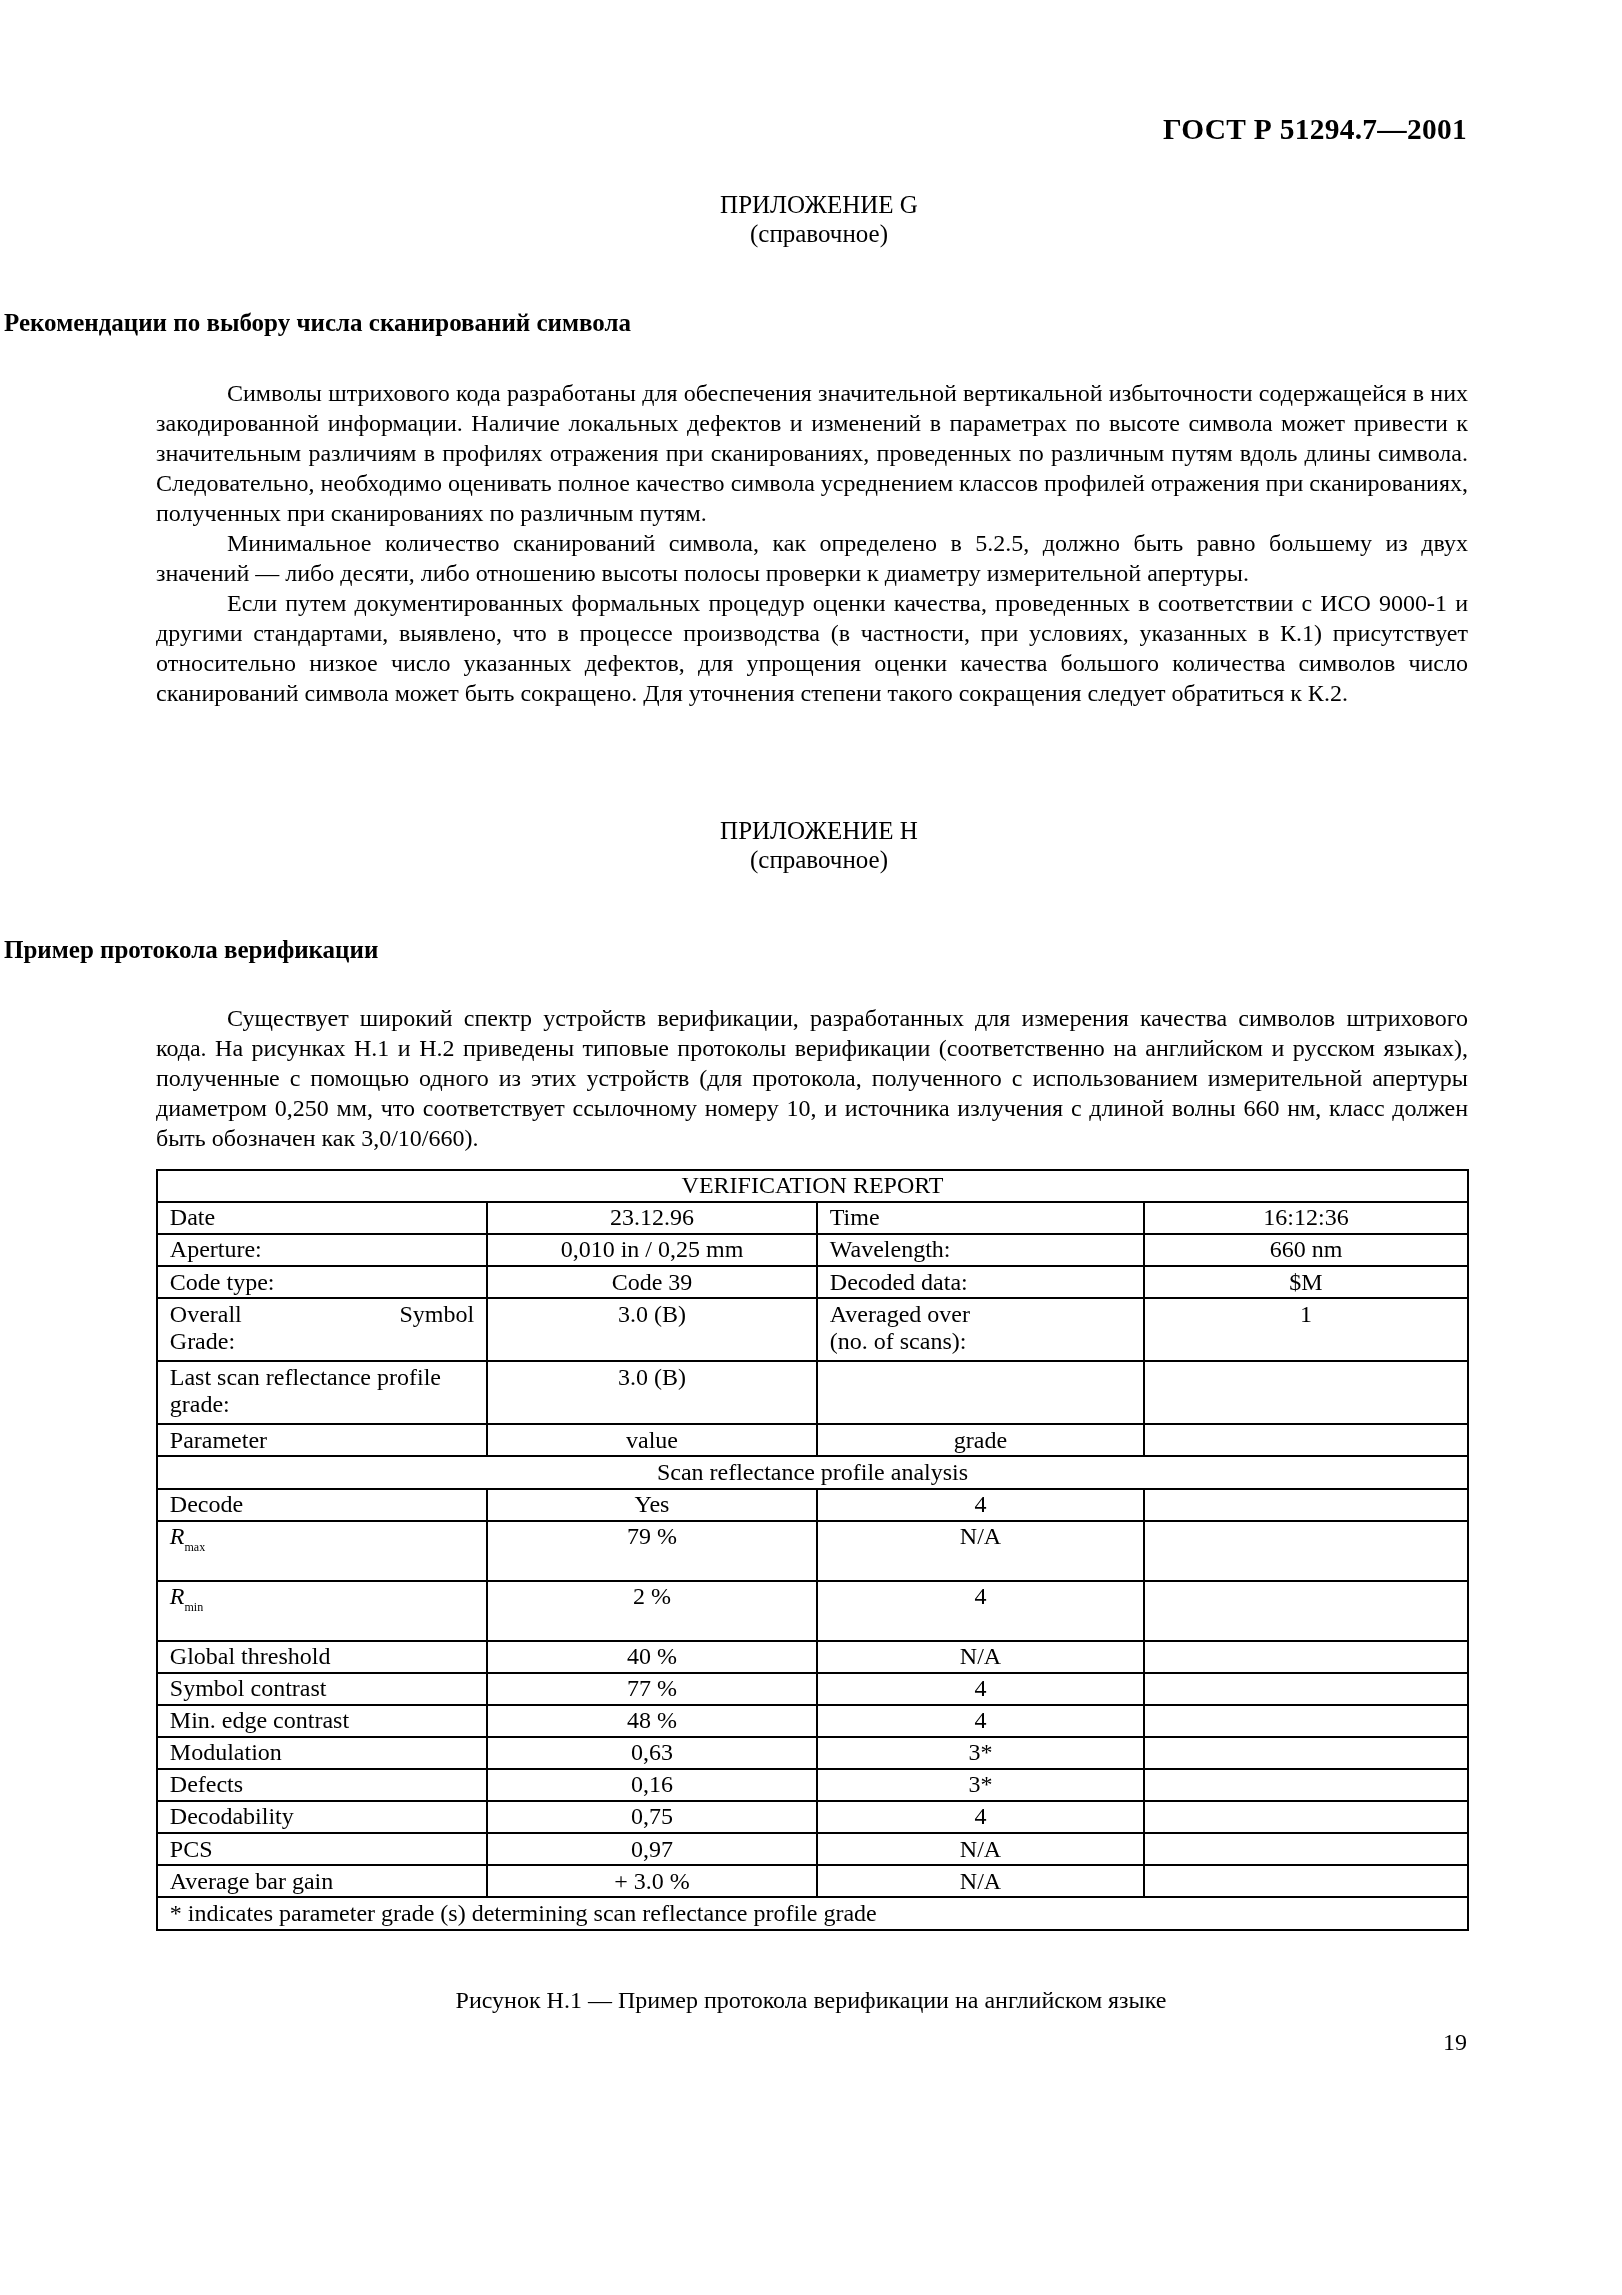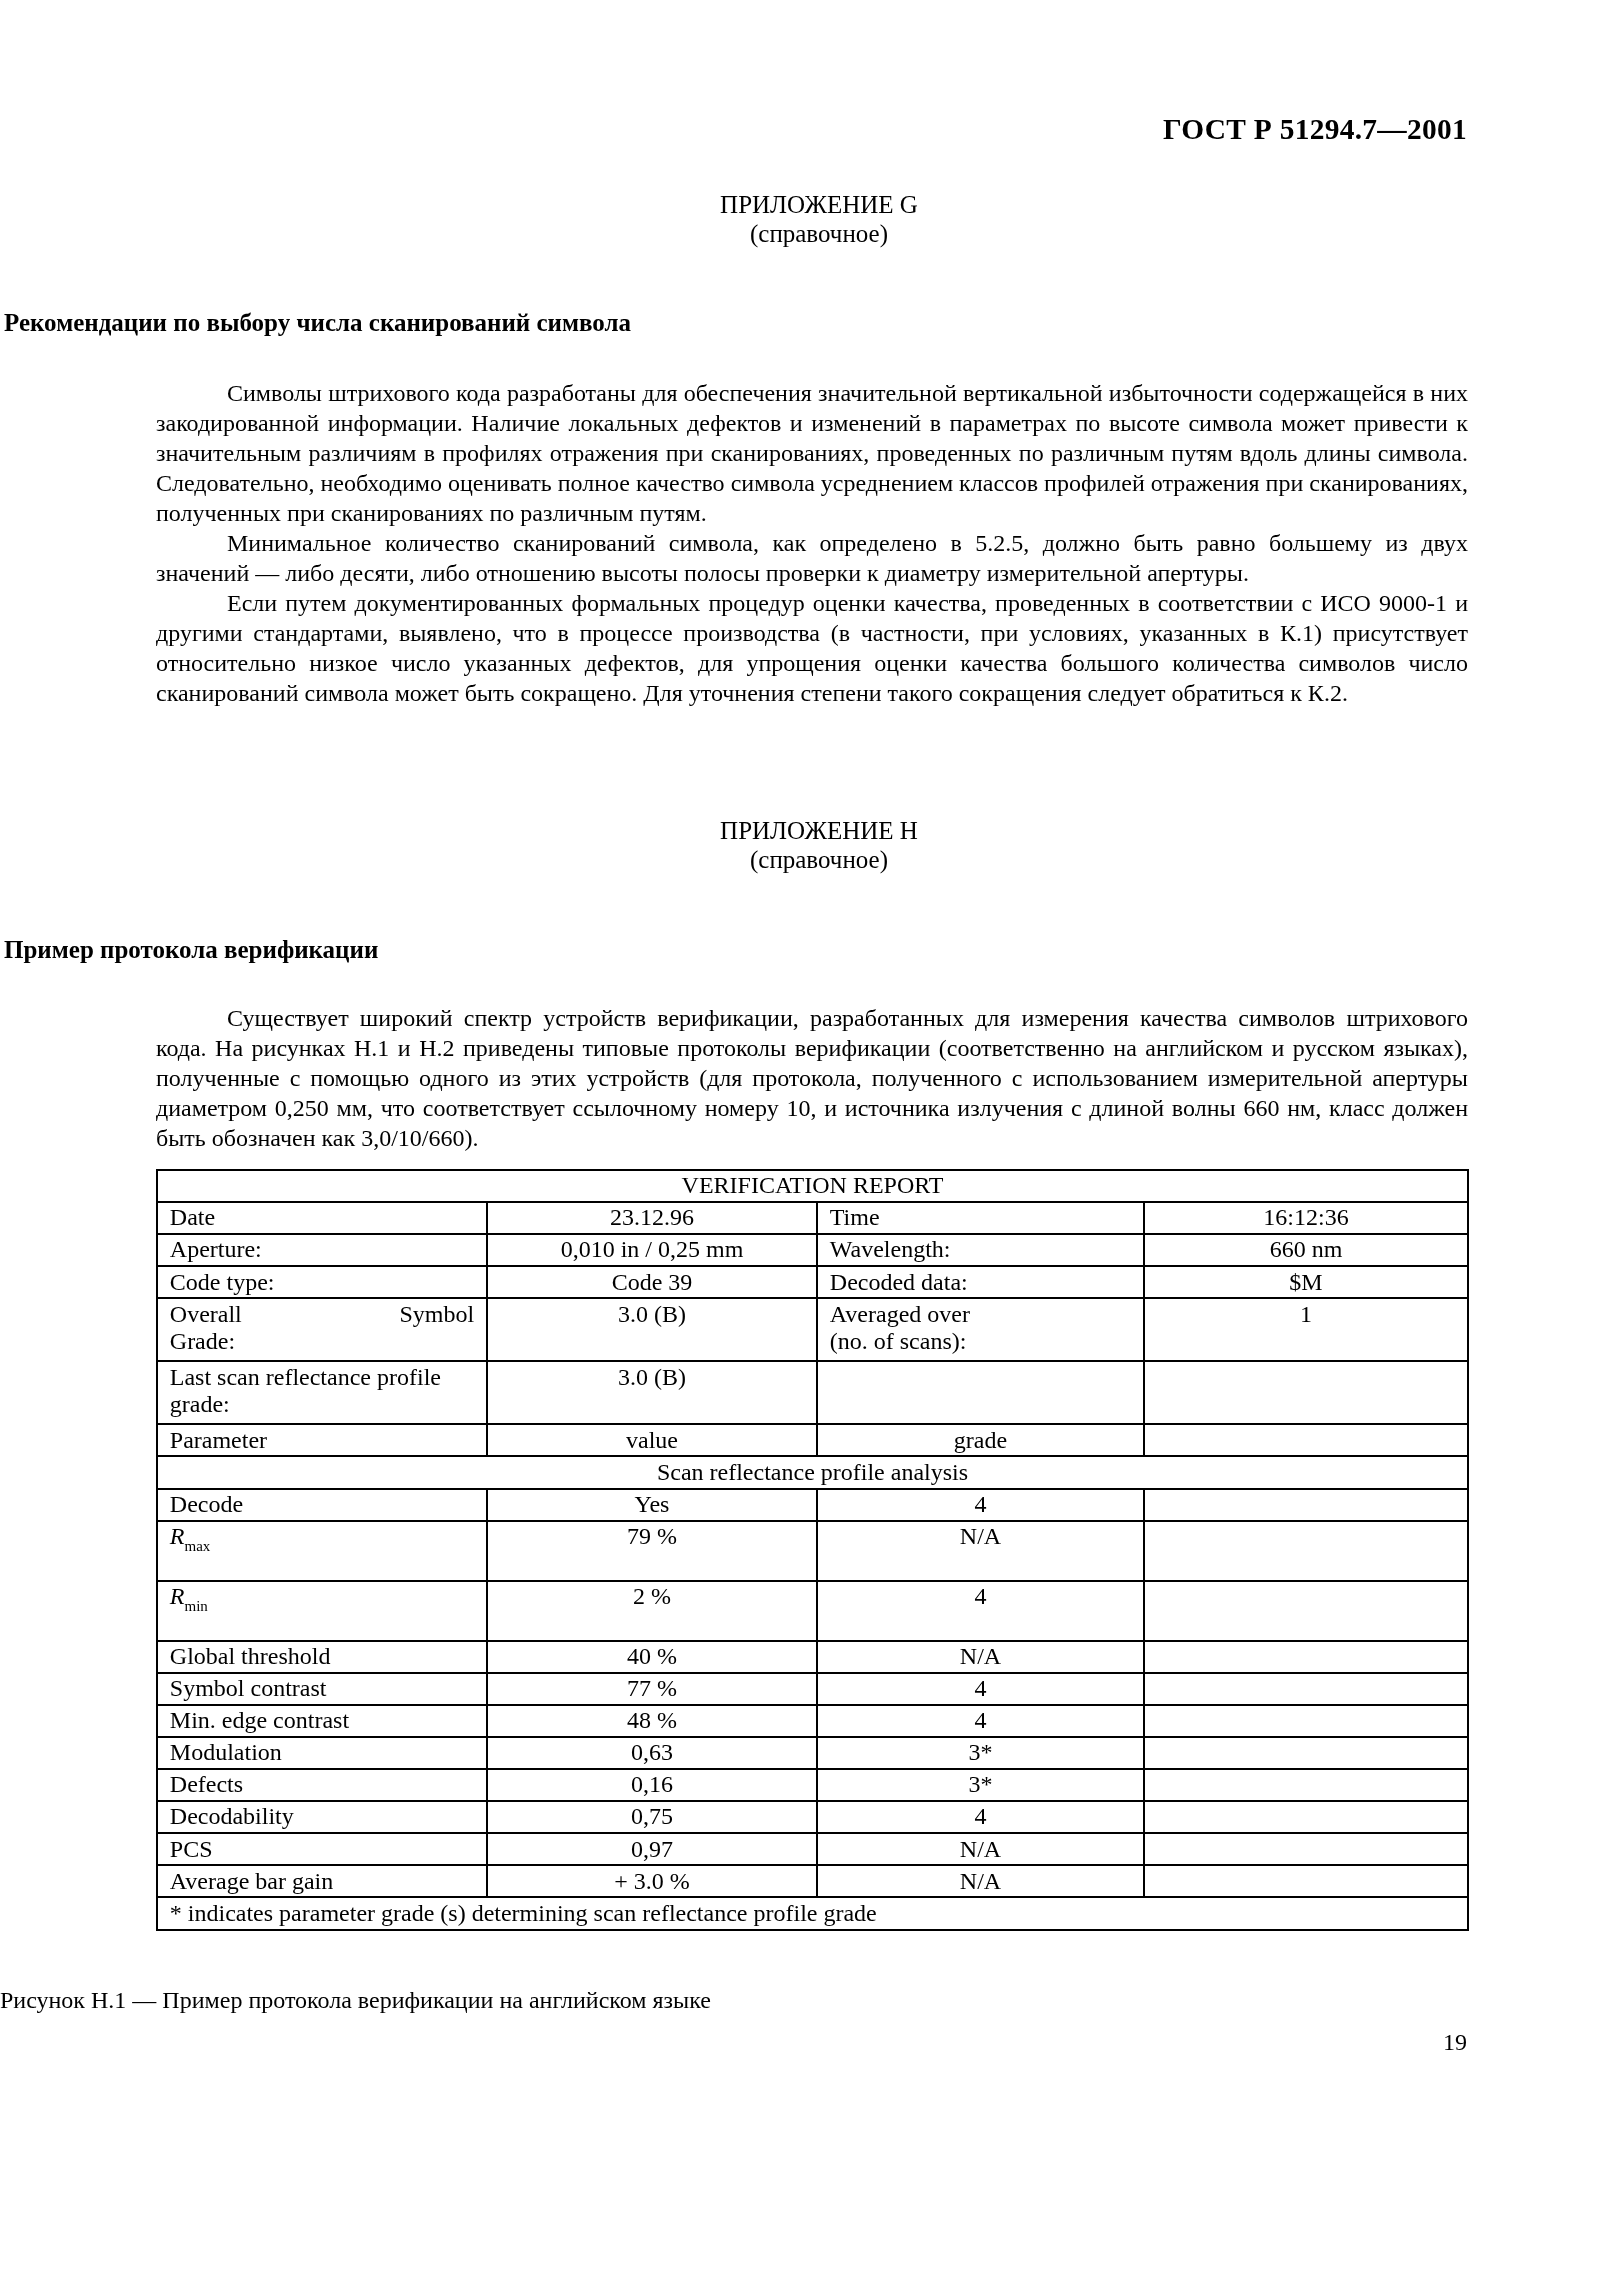--- a/index.html
+++ b/index.html
@@ -32,24 +32,24 @@
   .report td {
     border: 2px solid #000; padding: 1.3px 11.8px; vertical-align: top;
     line-height: 27.5px;
   }
   .report td.c { text-align: center; }
   .report td.span-c { text-align: center; }
   .report tr { height: 26px; }
   .report tr.tall { height: 63px; }
   .report tr.r-tall { height: 60px; }
   .just-2 { display: flex; justify-content: space-between; }
-  .sub { font-size: 15px; vertical-align: -6.5px; font-style: normal; text-align: center; }
+  .sub { font-size: 12px; vertical-align: -6.5px; font-style: normal; text-align: center; }
   .ital { font-style: italic; }
   .caption {
-    position: absolute; top: 1987px; left: 0; width: 100%; 
+    position: absolute; top: 1987px; left: 0; width: 100%; text-align: center;
     font-size: 24px;
   }
   .page-no {
     position: absolute; top: 2029px; right: 155px; font-size: 24px;
   }
 </style>
 </head>
 <body>
 
 <div class="doc-id">ГОСТ Р 51294.7—2001</div>

